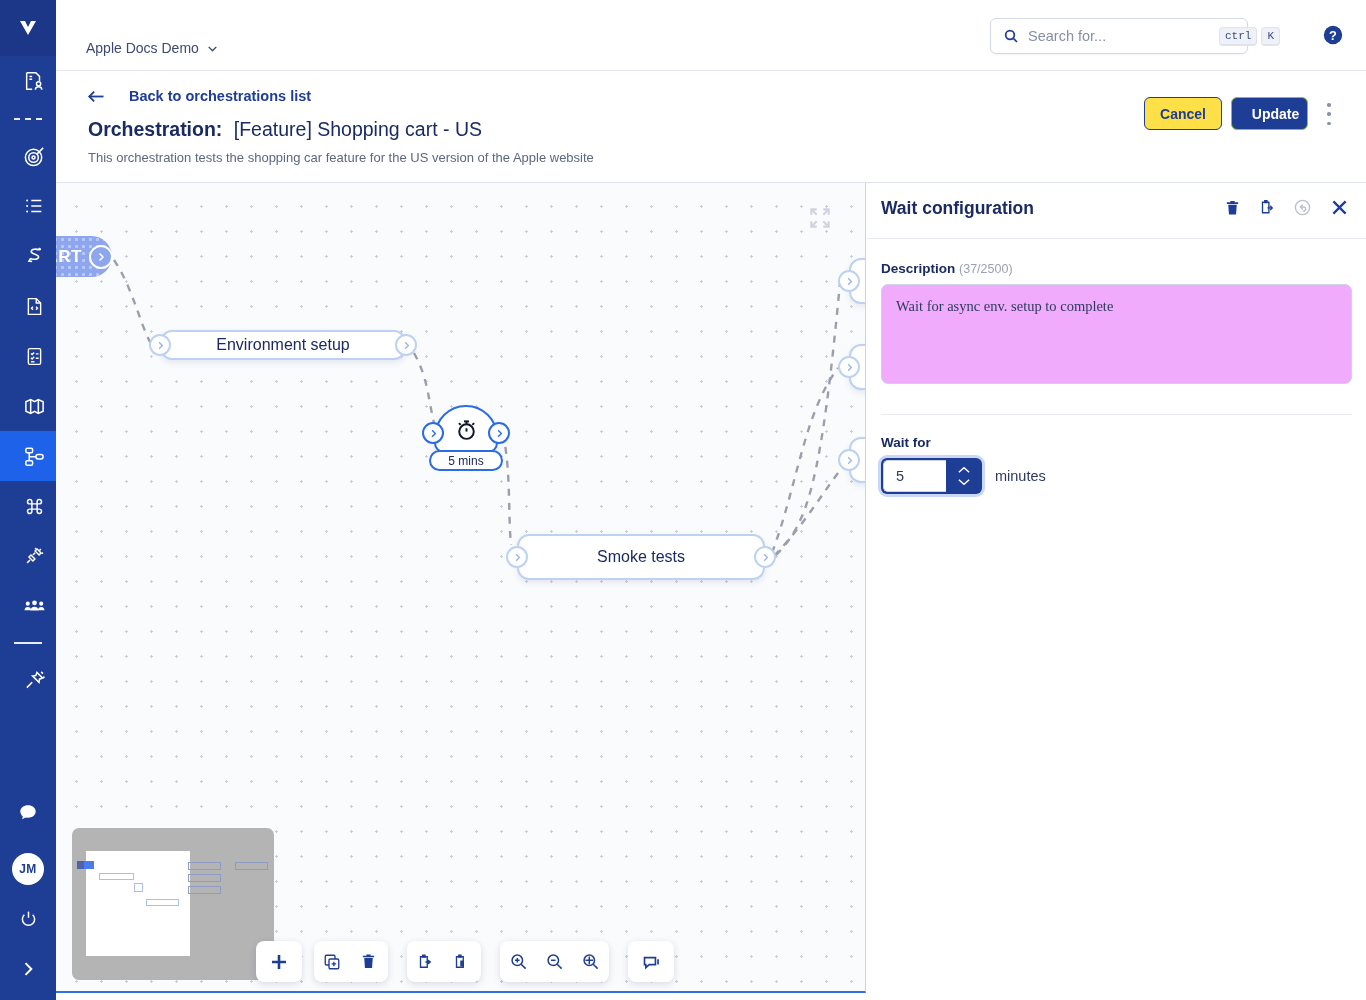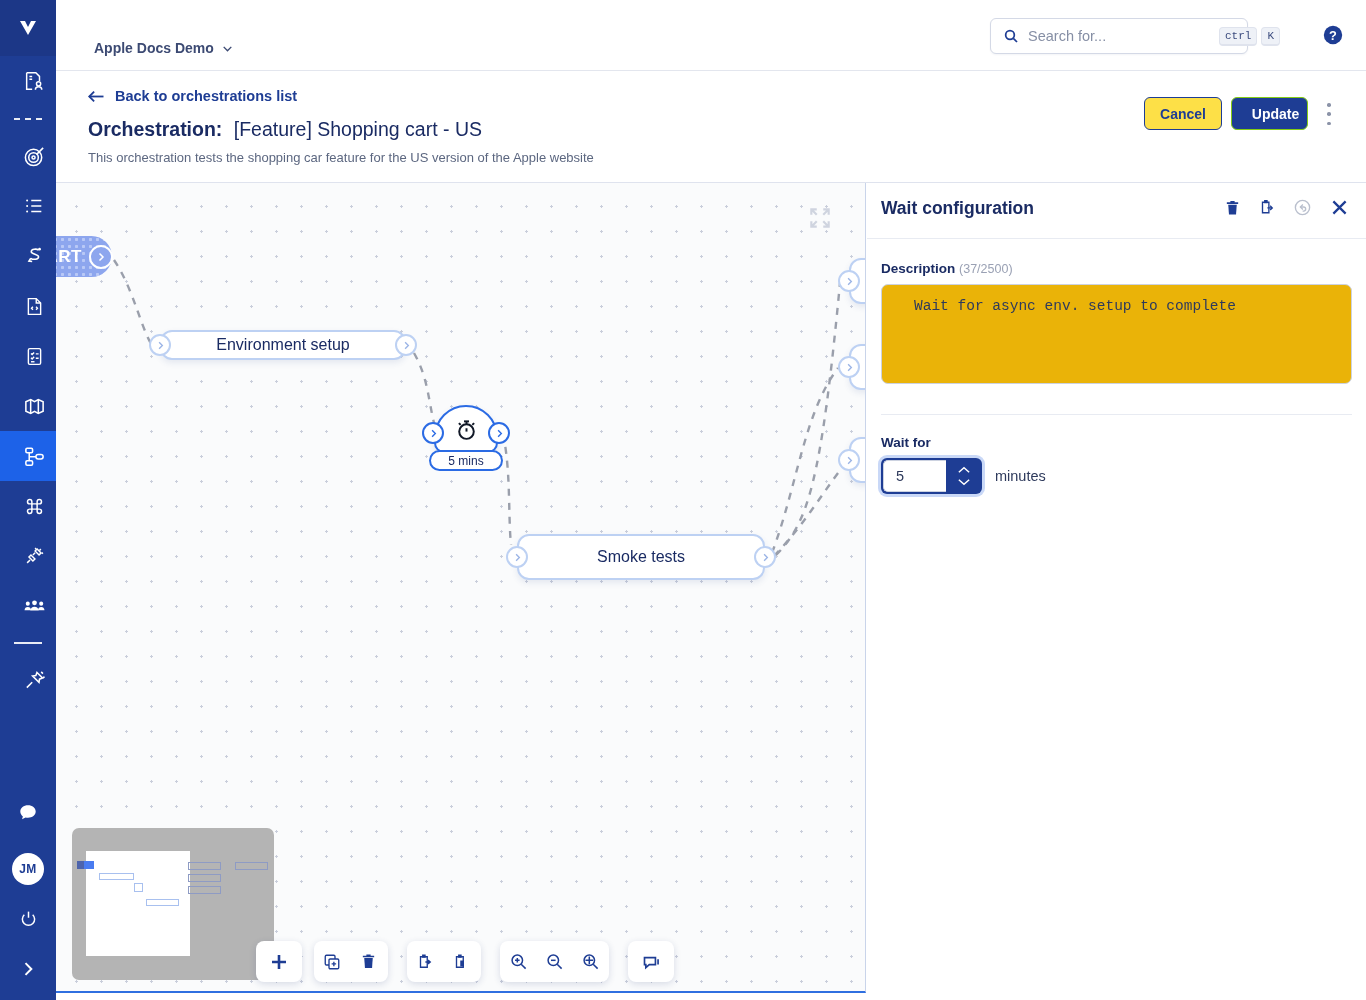--- a/index.html
+++ b/index.html
@@ -55,23 +55,23 @@
   
   .topbar {
     position: absolute; left: 56px; top: 0; width: 1310px; height: 71px;
     background: #ffffff; border-bottom: 1px solid #e3e6ee;
   }
   .app-title {
     position: absolute; left: 28px; top: 11px;
     font-size: 21px; font-weight: bold; color: #1a2b63; letter-spacing: -.2px;
   }
   .workspace {
-    position: absolute; left: 38px; top: 40px;
+    position: absolute; left: 30px; top: 40px;
     display: flex; align-items: center; gap: 7px;
-    font-size: 14px; color: #3c4a73; cursor: pointer; font-weight: bold;
+    font-size: 14px; color: #3c4a73; cursor: pointer;
   }
   .search-box {
     position: absolute; right: 118px; top: 18px;
     width: 258px; height: 36px;
     border: 1px solid #d4d9e6; border-radius: 6px;
     background: #fff;
     display: flex; align-items: center; padding: 0 6px 0 12px;
     box-shadow: 0 1px 2px rgba(20,40,90,.05);
   }
   .search-icon { color: #1e3d94; display: flex; margin-right: 9px; }
@@ -92,21 +92,21 @@
     color: #1e3d94; cursor: pointer; display: flex;
   }
 
   
   .subheader {
     position: absolute; left: 56px; top: 71px; width: 1310px; height: 112px;
     background: #ffffff; border-bottom: 1px solid #dfe3ee;
   }
   .back-link {
     position: absolute; left: 31px; top: 17px;
-    display: flex; align-items: center; gap: 10px;
+    display: flex; align-items: center; gap: 24px;
     color: #1e3d94; font-size: 14.5px; font-weight: bold; cursor: pointer;
   }
   .orch-line {
     position: absolute; left: 32px; top: 47px;
     font-size: 19.5px; color: #1a2b63;
   }
   .orch-label { font-weight: bold; }
   .orch-name { font-weight: normal; margin-left: 6px; }
   .orch-desc {
     position: absolute; left: 32px; top: 79px;
@@ -274,23 +274,23 @@
   .pa { color: #1e3d94; cursor: pointer; display: flex; }
   .pa.muted { color: #b9bfcd; }
   .panel-body { padding: 22px 14px 0 14px; }
   .field-label {
     font-size: 13.5px; font-weight: bold; color: #1a2b63; margin-bottom: 8px;
   }
   .field-label .count { font-weight: normal; color: #9aa1b4; font-size: 12.5px; }
   .textarea {
     width: 471px; height: 100px;
     border: 1px solid #ccd2e0; border-radius: 7px;
-    padding: 13px 32px; font-size: 14.5px; color: #2e3a5c;
-    font-family: Liberation Mono, monospace;
-    resize: none; outline: none; background: #eab308;
+    padding: 13px 14px; font-size: 14.5px; color: #2e3a5c;
+    font-family: Liberation Serif, serif;
+    resize: none; outline: none; background: #f0abfc;
   }
   .divider { height: 1px; background: #e8ebf2; margin: 26px 0 0 0; width: 471px; }
   .waitfor-label {
     font-size: 13.5px; font-weight: bold; color: #1a2b63;
     margin: 20px 0 8px 0;
   }
   .stepper-row { display: flex; align-items: center; gap: 13px; }
   .stepper {
     width: 101px; height: 36px;
     border-radius: 6px; background: #1e3d94;

